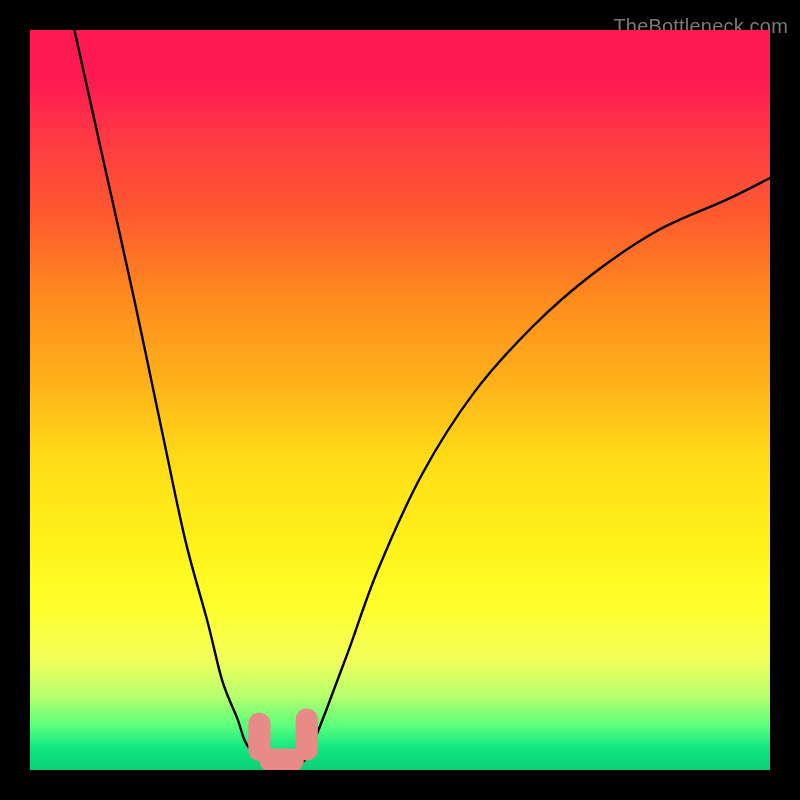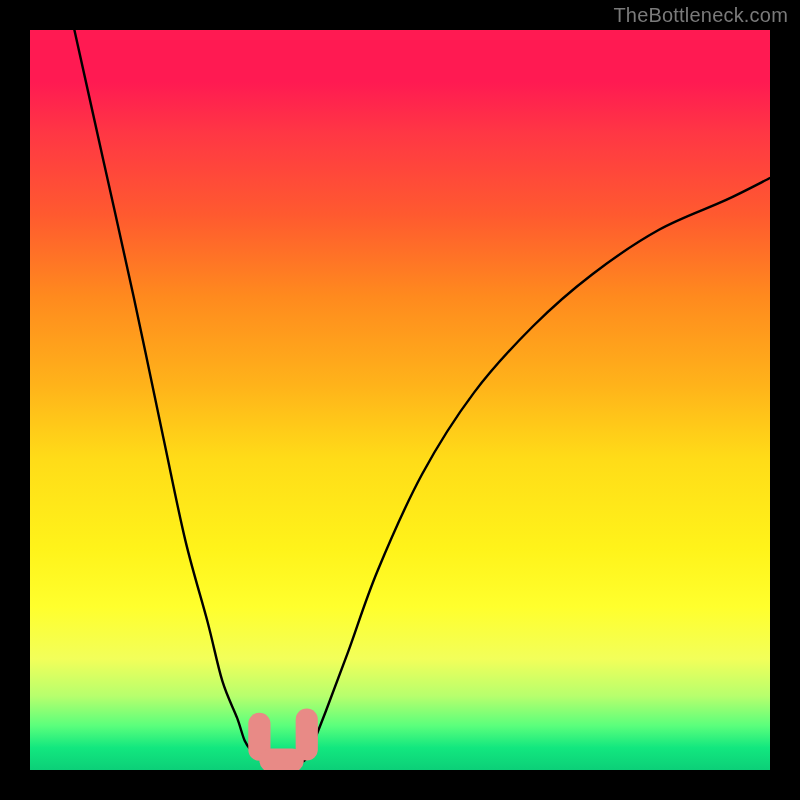--- a/index.html
+++ b/index.html
@@ -41,21 +41,21 @@
       #ffff2d 78%,
       #f2ff5a 85%,
       #b7ff6d 90%,
       #5bff7c 94%,
       #12e77f 97%,
       #0ccf78 100%
     );
   }
   .watermark {
     position: absolute;
-    top: 4px;
+    top: 15px;
     right: 12px;
     color: #7a7a7a;
     font-size: 20px;
     letter-spacing: 0.2px;
     font-weight: 500;
     user-select: none;
   }
   svg.curves {
     position: absolute;
     inset: 0;

